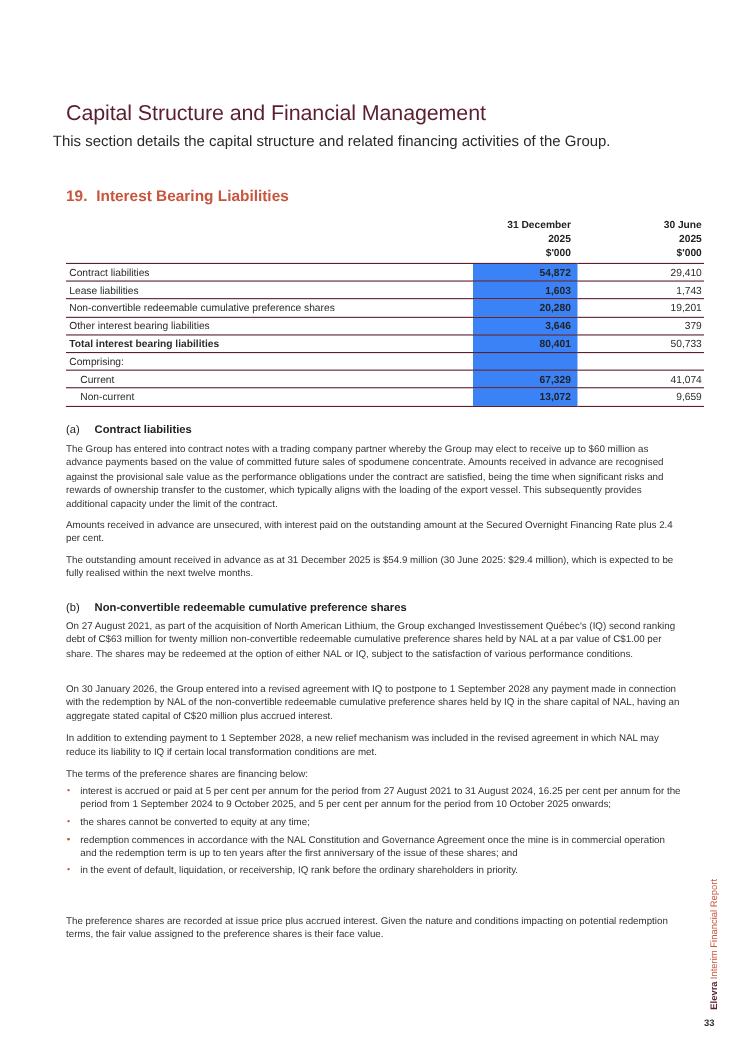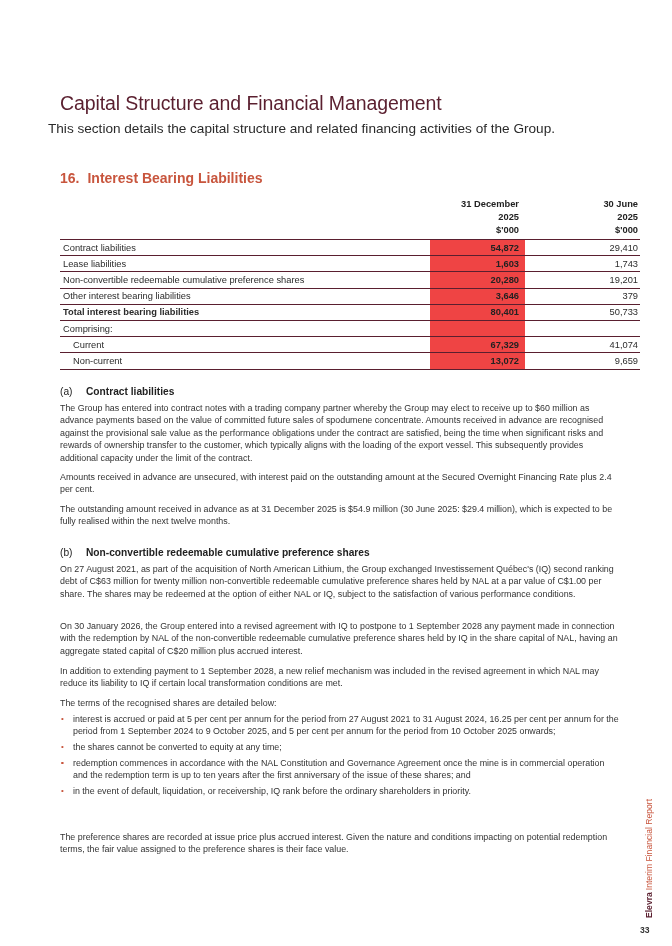--- a/index.html
+++ b/index.html
@@ -20,21 +20,21 @@
   .section-heading .num { margin-right:8px; }
 
   
   .table-wrap { position:absolute; left:60px; top:198px; width:580px; }
   table { width:100%; border-collapse:collapse; font-size:9.3px; }
   th { font-weight:bold; text-align:right; vertical-align:bottom; padding:0 2px 2px 0; line-height:13px; color:#222; }
   th.label-col { text-align:left; }
   td { height:15.2px; padding:0 2px 0 3px; border-bottom:1px solid #5a1f2f; color:#2b2b2b; }
   thead tr th { border-bottom:1.2px solid #5a1f2f; }
   td.num { text-align:right; }
-  td.cur { background:#ef4444; font-weight:bold; color:#222; width:86px; padding-right:6px; }
+  td.cur { background:#3b82f6; font-weight:bold; color:#222; width:86px; padding-right:6px; }
   td.prior { width:110px; padding-right:2px; }
   tr.bold td.lbl { font-weight:bold; }
   tr.indent td.lbl { padding-left:13px; }
   th.cur-h { width:86px; padding-right:6px; }
 
   
   .sub-heading {
     position:absolute; left:60px; font-size:10.2px; font-weight:bold; color:#222; margin:0;
   }
   .sub-heading .letter { display:inline-block; width:26px; font-weight:normal; }
@@ -52,21 +52,21 @@
   }
   .side-footer .brand { color:#5a1f2f; font-weight:bold; margin-right:2px; }
   .page-number { position:absolute; left:640px; top:925px; font-size:8.6px; font-weight:bold; color:#333; }
 </style>
 </head>
 <body>
 
 <h1 class="page-title">Capital Structure and Financial Management</h1>
 <p class="page-subtitle">This section details the capital structure and related financing activities of the Group.</p>
 
-<h2 class="section-heading"><span class="num">16.</span><span>Interest Bearing Liabilities</span></h2>
+<h2 class="section-heading"><span class="num">19.</span><span>Interest Bearing Liabilities</span></h2>
 
 <div class="table-wrap">
   <table>
     <thead>
       <tr>
         <th class="label-col"></th>
         <th class="cur-h">
           <div>31 December</div>
           <div>2025</div>
           <div>$'000</div>
@@ -125,21 +125,21 @@
 
 <h3 class="sub-heading" style="top:386px;"><span class="letter">(a)</span><span>Contract liabilities</span></h3>
 <p class="para" style="top:402px;">The Group has entered into contract notes with a trading company partner whereby the Group may elect to receive up to $60 million as advance payments based on the value of committed future sales of spodumene concentrate. Amounts received in advance are recognised against the provisional sale value as the performance obligations under the contract are satisfied, being the time when significant risks and rewards of ownership transfer to the customer, which typically aligns with the loading of the export vessel. This subsequently provides additional capacity under the limit of the contract.</p>
 <p class="para" style="top:471px;">Amounts received in advance are unsecured, with interest paid on the outstanding amount at the Secured Overnight Financing Rate plus 2.4 per cent.</p>
 <p class="para" style="top:503px;">The outstanding amount received in advance as at 31 December 2025 is $54.9 million (30 June 2025: $29.4 million), which is expected to be fully realised within the next twelve months.</p>
 
 <h3 class="sub-heading" style="top:547px;"><span class="letter">(b)</span><span>Non-convertible redeemable cumulative preference shares</span></h3>
 <p class="para" style="top:563px;">On 27 August 2021, as part of the acquisition of North American Lithium, the Group exchanged Investissement Québec's (IQ) second ranking debt of C$63 million for twenty million non-convertible redeemable cumulative preference shares held by NAL at a par value of C$1.00 per share. The shares may be redeemed at the option of either NAL or IQ, subject to the satisfaction of various performance conditions.</p>
 <p class="para" style="top:620px;">On 30 January 2026, the Group entered into a revised agreement with IQ to postpone to 1 September 2028 any payment made in connection with the redemption by NAL of the non-convertible redeemable cumulative preference shares held by IQ in the share capital of NAL, having an aggregate stated capital of C$20 million plus accrued interest.</p>
 <p class="para" style="top:665px;">In addition to extending payment to 1 September 2028, a new relief mechanism was included in the revised agreement in which NAL may reduce its liability to IQ if certain local transformation conditions are met.</p>
-<p class="para" style="top:697px;">The terms of the recognised shares are detailed below:</p>
+<p class="para" style="top:697px;">The terms of the preference shares are financing below:</p>
 
 <ul class="terms">
   <li><span class="bullet">•</span><span>interest is accrued or paid at 5 per cent per annum for the period from 27 August 2021 to 31 August 2024, 16.25 per cent per annum for the period from 1 September 2024 to 9 October 2025, and 5 per cent per annum for the period from 10 October 2025 onwards;</span></li>
   <li><span class="bullet">•</span><span>the shares cannot be converted to equity at any time;</span></li>
   <li><span class="bullet">•</span></li>
   <li><span class="bullet">•</span><span>redemption commences in accordance with the NAL Constitution and Governance Agreement once the mine is in commercial operation and the redemption term is up to ten years after the first anniversary of the issue of these shares; and</span></li>
   <li><span class="bullet">•</span><span>in the event of default, liquidation, or receivership, IQ rank before the ordinary shareholders in priority.</span></li>
 </ul>
 
 <p class="para" style="top:831px;">The preference shares are recorded at issue price plus accrued interest. Given the nature and conditions impacting on potential redemption terms, the fair value assigned to the preference shares is their face value.</p>

